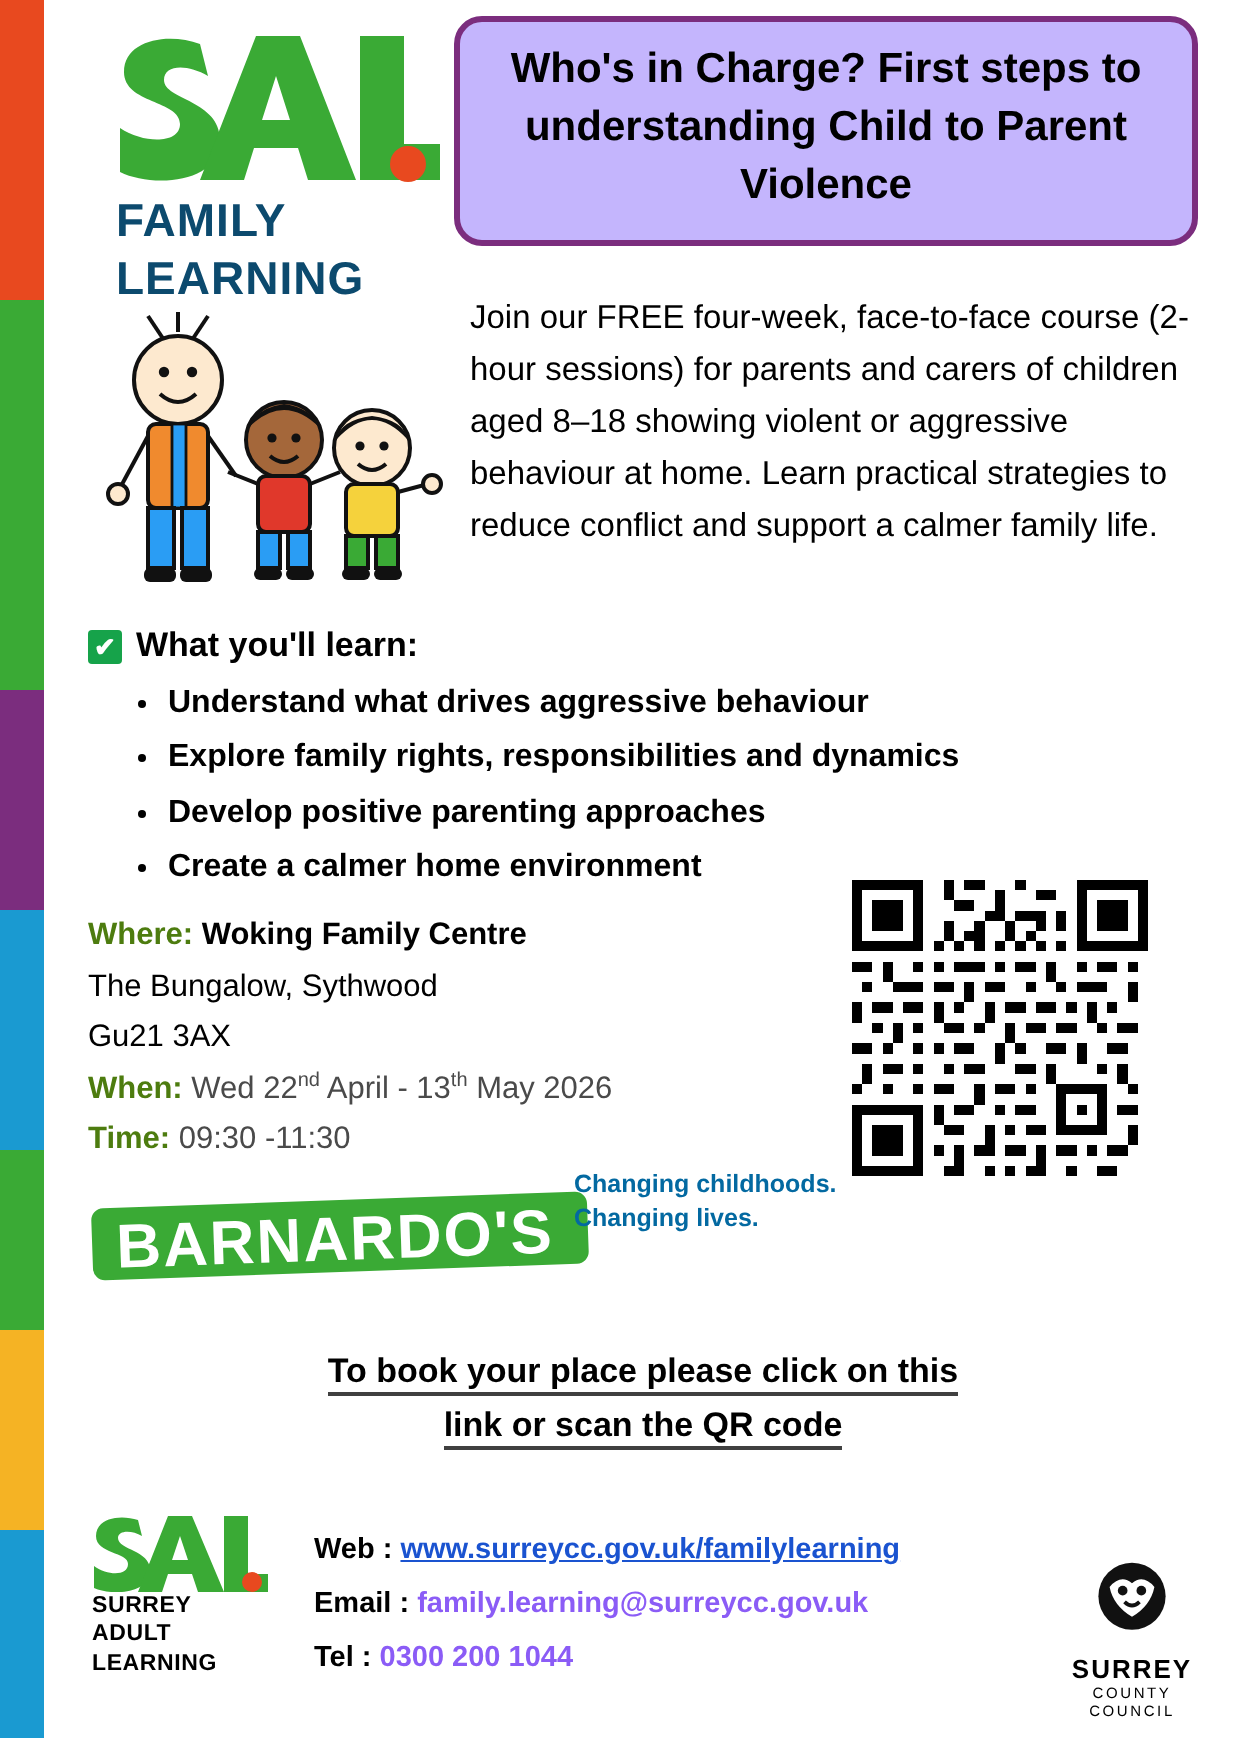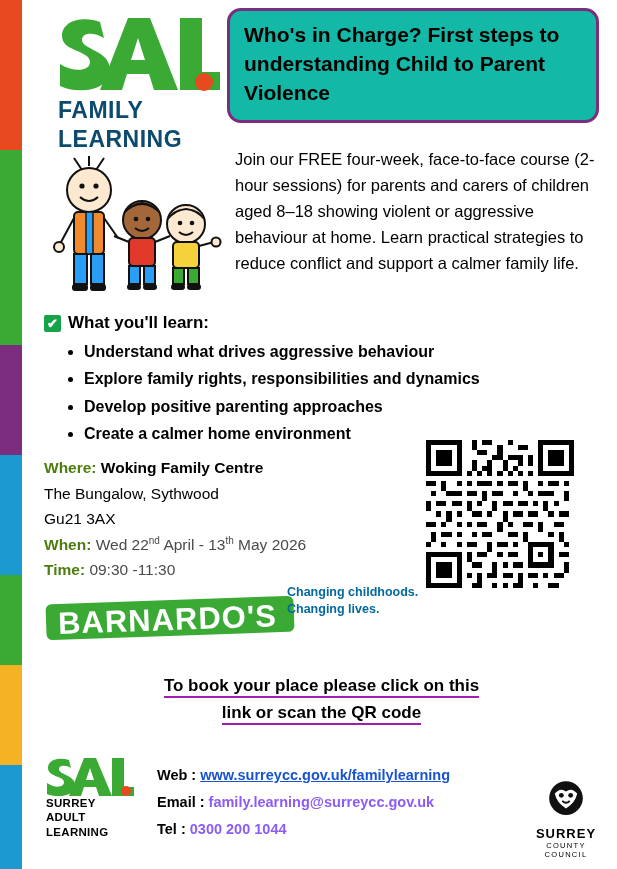--- a/index.html
+++ b/index.html
@@ -49,24 +49,25 @@
     font-weight: bold;
     color: #0c4a6e;
     line-height: 1.25;
     letter-spacing: .5px;
   }
 
   .title-box {
     position: absolute;
     left: 205px; top: 8px;
     width: 372px;
-    background: #14b8a6;
+    background: #c4b5fd;
     border: 3px solid #7b2d7e;
     border-radius: 14px;
     padding: 10px 14px 12px;
+    text-align: center;
     font-size: 21px;
     font-weight: bold;
     line-height: 1.38;
     color: #000;
   }
 
   
   .kids {
     position: absolute;
     left: 22px; top: 152px;
@@ -161,21 +162,21 @@
   .book {
     position: absolute;
     left: 22px; top: 672px;
     width: 555px;
     text-align: center;
     font-size: 17px;
     font-weight: bold;
     color: #000;
     line-height: 1.6;
   }
-  .book span { border-bottom: 2px solid #a21caf; padding-bottom: 1px; }
+  .book span { border-bottom: 2px solid #404040; padding-bottom: 1px; }
 
   
   .foot-logo {
     position: absolute;
     left: 22px; top: 756px;
     width: 92px;
   }
   .foot-logo-text {
     position: absolute;
     left: 24px; top: 796px;

